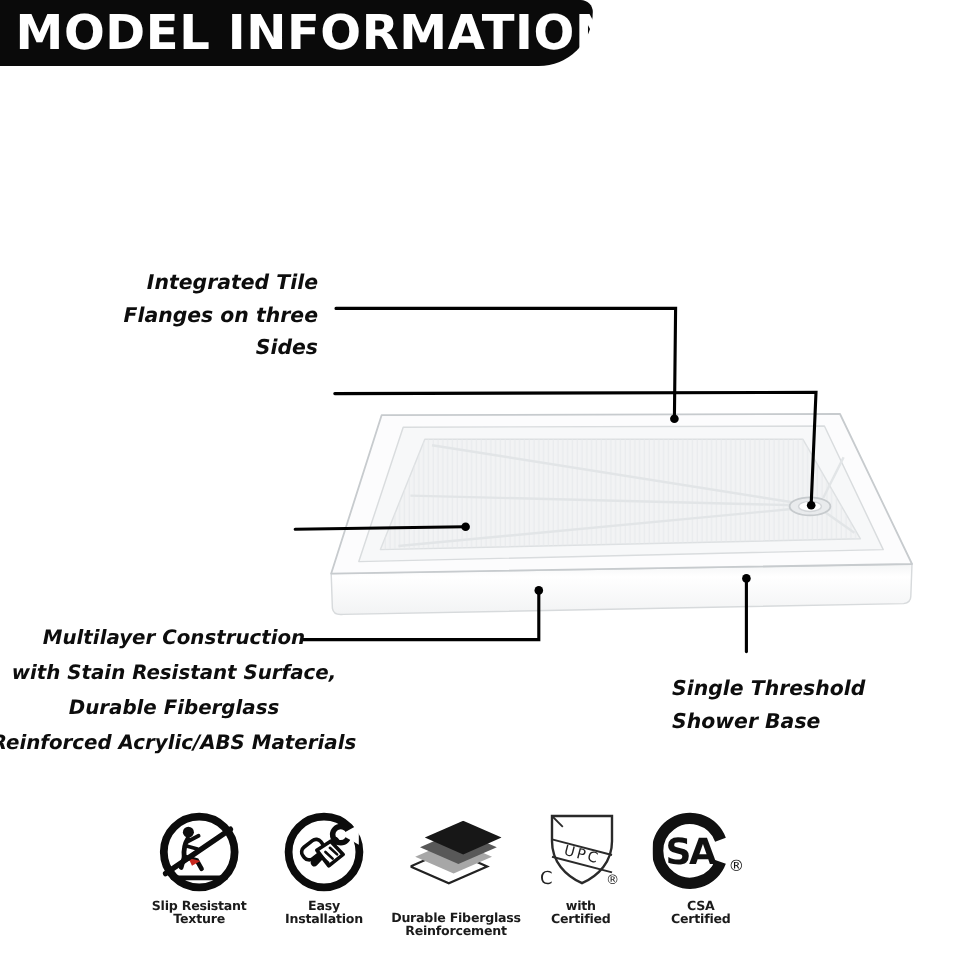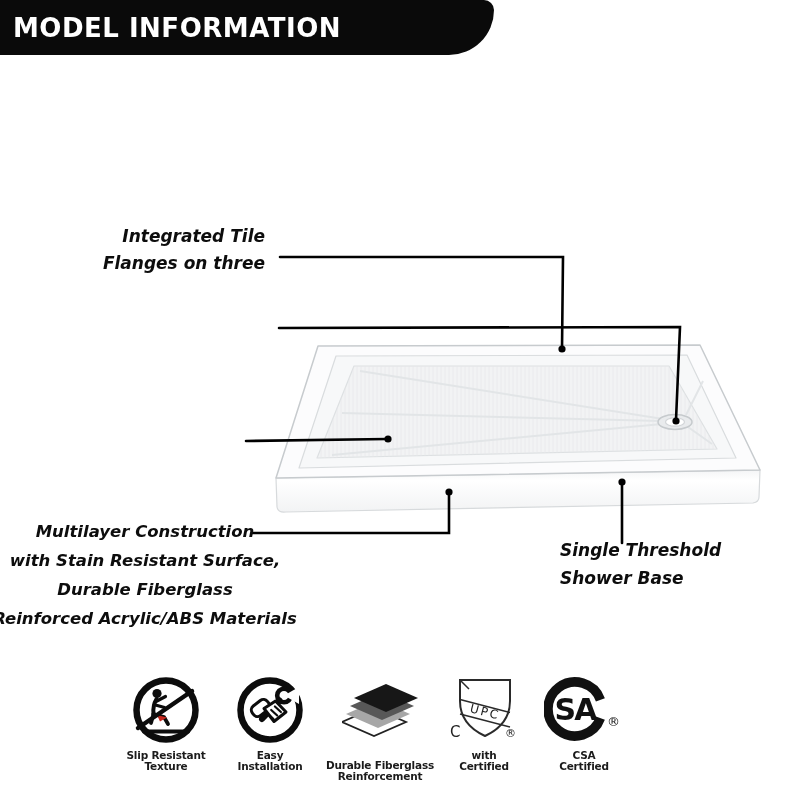--- a/index.html
+++ b/index.html
@@ -3,21 +3,21 @@
 <meta charset="utf-8">
 <style>
   html,body{margin:0;padding:0;background:#fff;}
   .page{position:relative;width:800px;height:800px;background:#ffffff;overflow:hidden;
         font-family:"DejaVu Sans","Liberation Sans",sans-serif;color:#0d0d0d;}
 
   
   .banner{position:absolute;top:0;left:0;width:494px;height:55px;background:#0a0a0a;
           border-radius:0 12px 54px 0;display:flex;align-items:center;
           padding-left:13px;box-sizing:border-box;}
-  .banner-title{color:#ffffff;font-size:26px;font-weight:bold;letter-spacing:.5px;white-space:nowrap;}
+  .banner-title{color:#ffffff;font-size:40px;font-weight:bold;letter-spacing:.5px;white-space:nowrap;}
 
   
   .tray-svg{position:absolute;left:0;top:0;}
 
   
   .callout{position:absolute;font-weight:bold;font-style:italic;font-size:17px;
            line-height:27px;white-space:nowrap;color:#0d0d0d;}
   .callout.rt{text-align:right;}
   .callout.ctr{text-align:center;white-space:normal;}
 
@@ -81,32 +81,33 @@
       <circle cx="676" cy="421" r="3.6"></circle>
       <circle cx="388" cy="439" r="3.6"></circle>
       <circle cx="449" cy="492" r="3.6"></circle>
       <circle cx="622" cy="482" r="3.6"></circle>
     </g>
   </svg>
 
   <div class="callout rt" style="top:223px;right:535px;">
     <div>Integrated Tile</div>
     <div>Flanges on three</div>
+    <div>Sides</div>
   </div>
 
 
 
   <div class="callout ctr" style="top:517px;left:-8px;width:306px;line-height:29px;font-size:16.5px;">
     <div>Multilayer Construction</div>
     <div>with Stain Resistant Surface,</div>
     <div>Durable Fiberglass</div>
     <div>Reinforced Acrylic/ABS Materials</div>
   </div>
 
-  <div class="callout" style="top:536px;left:560px;line-height:28px;">
+  <div class="callout" style="top:560px;left:560px;line-height:28px;">
     <div>Single Threshold</div>
     <div>Shower Base</div>
   </div>
 
   <div class="feature" style="left:111px;">
     <div class="icon-box">
       <svg width="72" height="72" viewBox="0 0 72 72">
         <circle cx="36" cy="36" r="29.5" fill="none" stroke="#0c0c0c" stroke-width="6.5"></circle>
         <line x1="14" y1="57.5" x2="58" y2="57.5" stroke="#0c0c0c" stroke-width="4" stroke-linecap="round"></line>
         <g stroke="#0c0c0c" fill="none" stroke-linecap="round">

